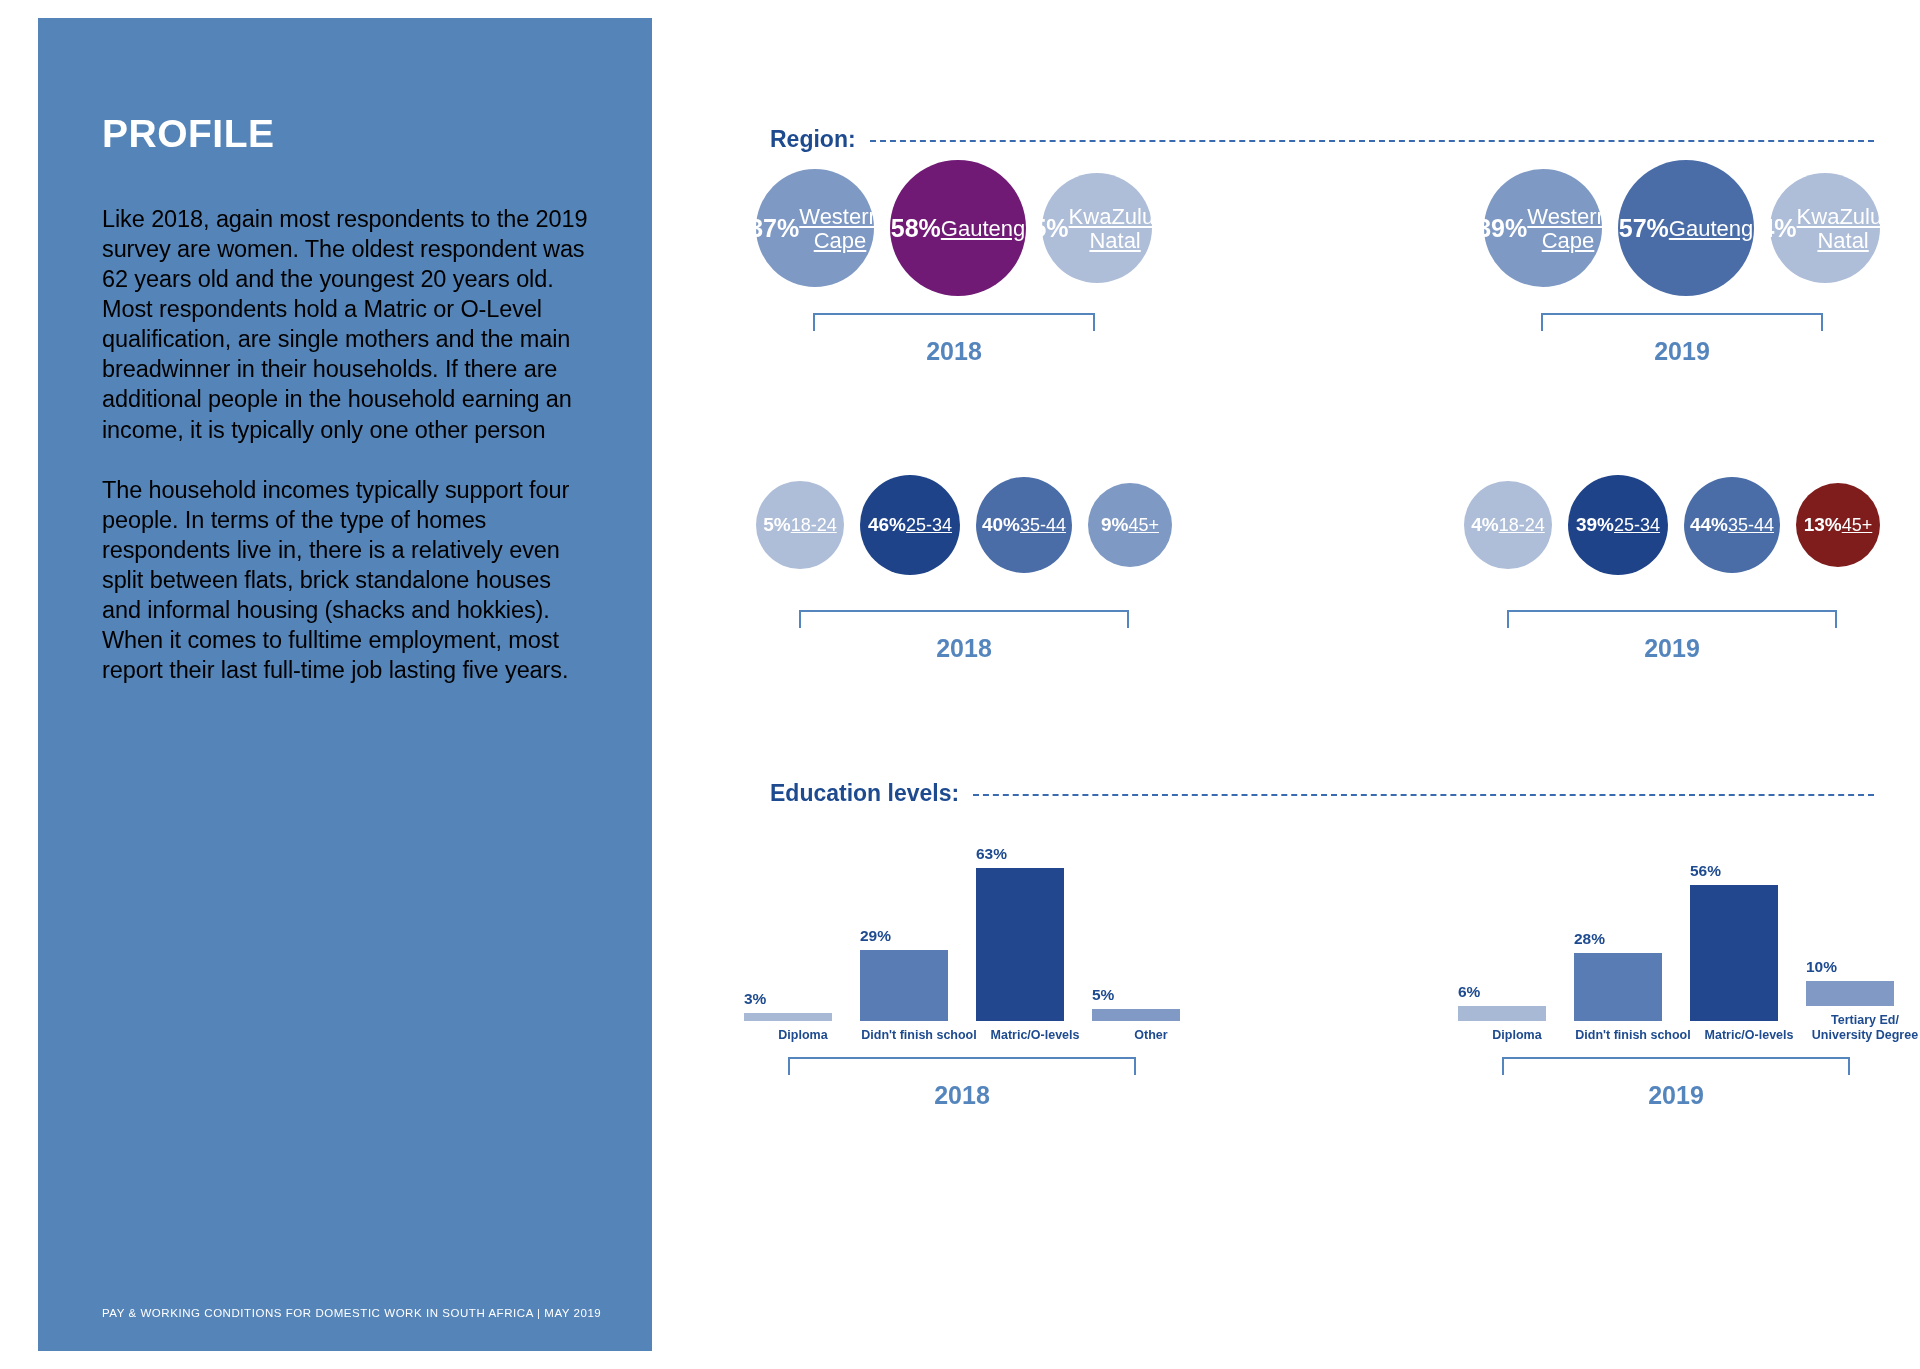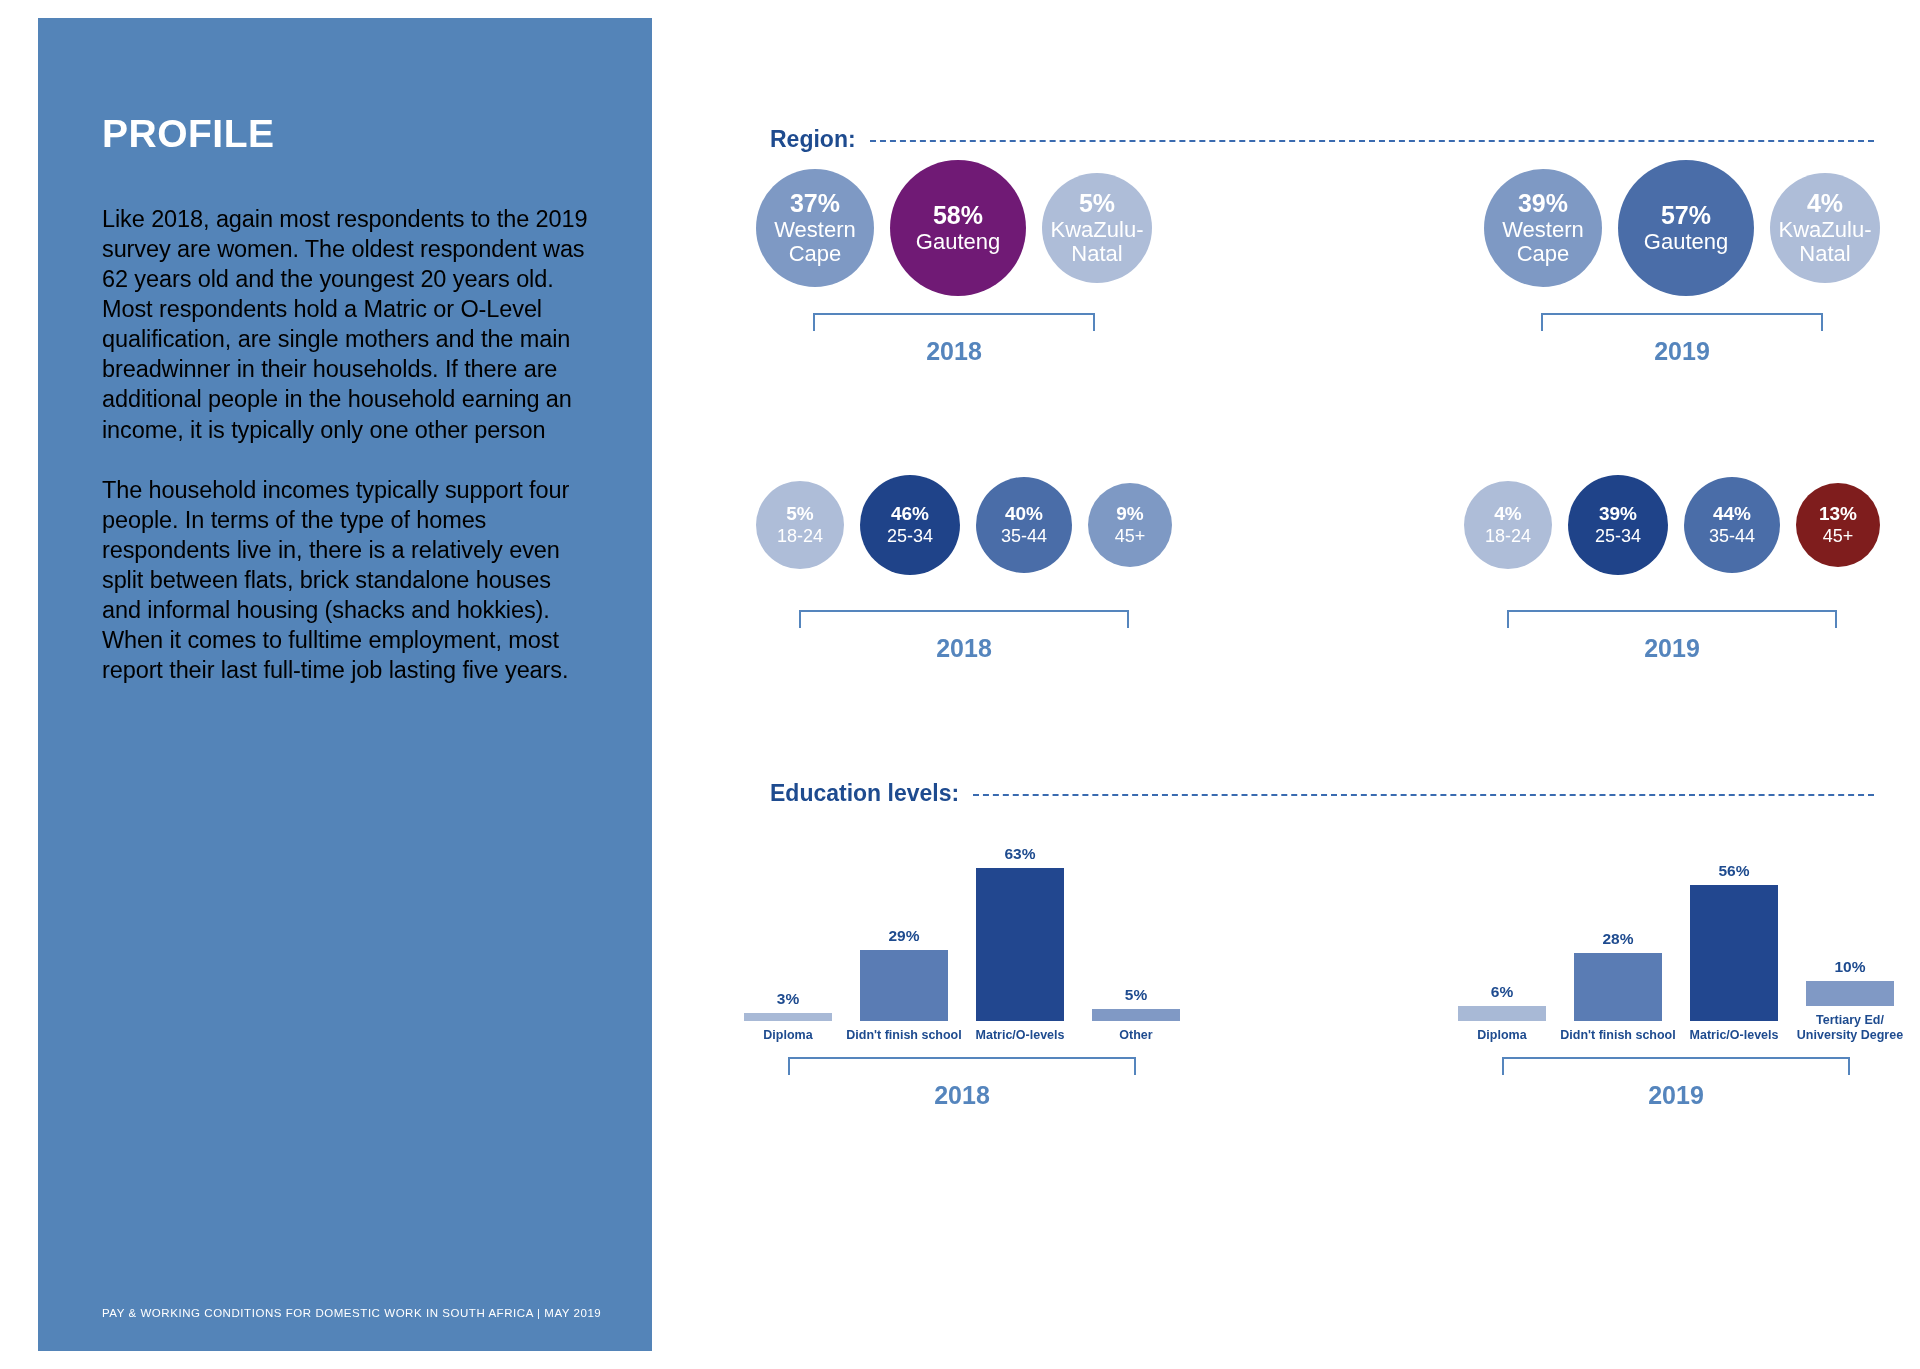--- a/index.html
+++ b/index.html
@@ -85,29 +85,28 @@
   .bubbles {
     display: flex;
     align-items: center;
     justify-content: center;
     gap: 16px;
     height: 150px;
   }
   .bubble {
     border-radius: 50%;
     display: flex;
-    flex-direction: column;
     align-items: center;
     justify-content: center;
     color: #ffffff;
     text-align: center;
     line-height: 1.08;
   }
   .bubble .pct { font-weight: bold; }
-  .bubble .lbl { font-weight: normal; }
+  .bubble .lbl { font-weight: normal; text-decoration: underline; }
 
   
   .region .bubble .pct { font-size: 25px; }
   .region .bubble .lbl { font-size: 22px; margin-top: 1px; }
   
   .age .bubble .pct { font-size: 19px; }
   .age .bubble .lbl { font-size: 18px; margin-top: 2px; }
 
   .bracket-wrap {
     margin-top: 10px;
@@ -133,21 +132,21 @@
     display: flex;
     align-items: flex-end;
     justify-content: center;
     gap: 28px;
     height: 210px;
   }
   .bar-col {
     width: 88px;
     display: flex;
     flex-direction: column;
-    align-items: center;
+    align-items: flex-start;
     justify-content: flex-end;
     height: 100%;
   }
   .bar-val {
     color: #1e4b8f;
     font-size: 15.5px;
     font-weight: bold;
     margin-bottom: 5px;
   }
   .bar {

